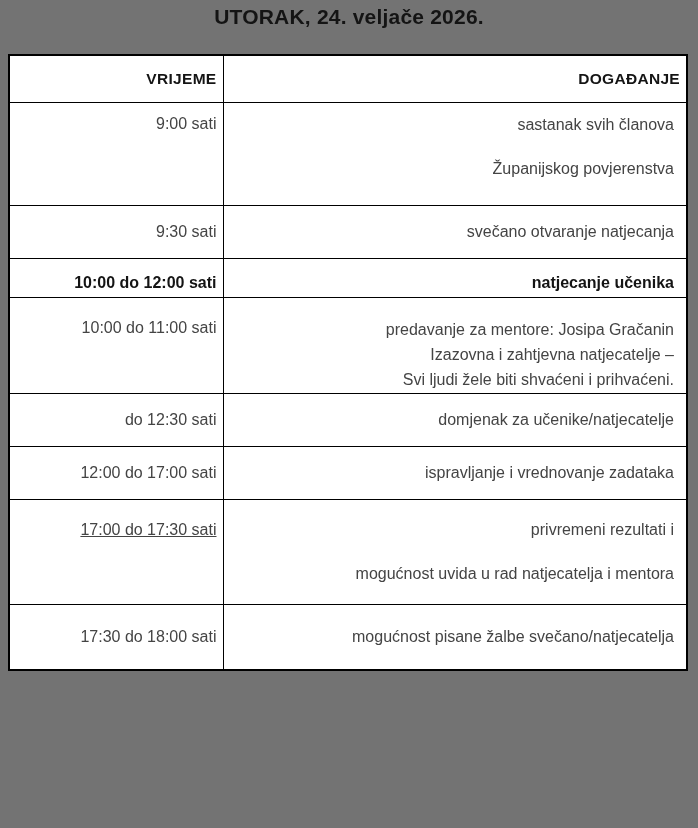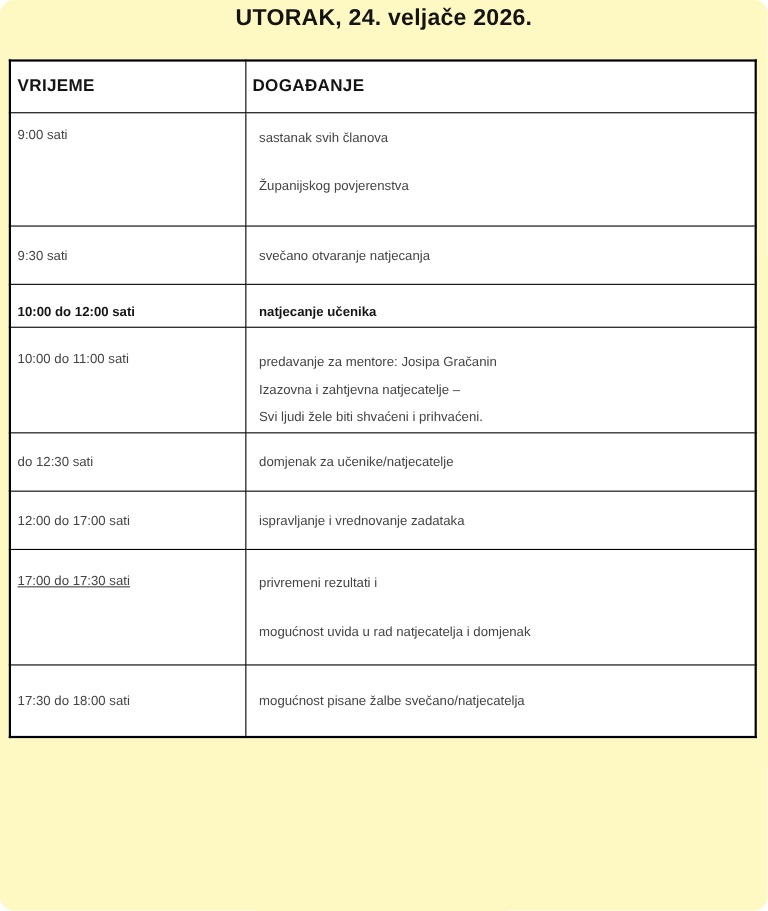--- a/index.html
+++ b/index.html
@@ -7,54 +7,53 @@
     padding: 0;
     background: #ffffff;
     width: 698px;
     font-family: "Liberation Sans", sans-serif;
   }
   .page {
     width: 698px;
     height: 828px;
     box-sizing: border-box;
     padding: 4px 8px 0 8px;
-    background: #fef9c3;
-    border-radius: 13px;
+    background: #737373;
   }
   .title {
     text-align: center;
     font-size: 21px;
     font-weight: 700;
     color: #141414;
     letter-spacing: 0.2px;
     padding-top: 1px;
     margin-bottom: 25px;
   }
   table.sched {
     border-collapse: collapse;
     table-layout: fixed;
     width: 680px;
     border: 2px solid #000000;
     background: #ffffff;
   }
   .col-time { width: 214px; }
   table.sched th, table.sched td {
     border: 1px solid #000000;
-    text-align: left;
+    text-align: right;
     vertical-align: middle;
   }
   table.sched th {
     font-size: 15.5px;
     font-weight: 700;
     color: #141414;
     padding: 14px 6px;
     letter-spacing: 0.3px;
   }
   table.sched td {
-    font-size: 12px;
+    font-size: 16px;
     font-weight: 400;
     color: #444444;
   }
   .time-cell { padding: 4px 6px; }
   .event-cell { padding: 4px 12px; }
   .event-line { line-height: 20px; }
 
   
   tr.spacing-single .time-cell,
   tr.spacing-single .event-cell { padding-top: 16px; padding-bottom: 16px; }
@@ -144,21 +143,21 @@
         <tr class="spacing-single">
           <td class="time-cell">12:00 do 17:00 sati</td>
           <td class="event-cell">
             <div class="event-line">ispravljanje i vrednovanje zadataka</div>
           </td>
         </tr>
         <tr class="spacing-wide">
           <td class="time-cell">17:00 do 17:30 sati</td>
           <td class="event-cell">
             <div class="event-line">privremeni rezultati i</div>
-            <div class="event-line">mogućnost uvida u rad natjecatelja i domjenak</div>
+            <div class="event-line">mogućnost uvida u rad natjecatelja i mentora</div>
           </td>
         </tr>
         <tr class="spacing-single">
           <td class="time-cell">17:30 do 18:00 sati</td>
           <td class="event-cell">
             <div class="event-line">mogućnost pisane žalbe svečano/natjecatelja</div>
           </td>
         </tr>
       </tbody>
   </table>

